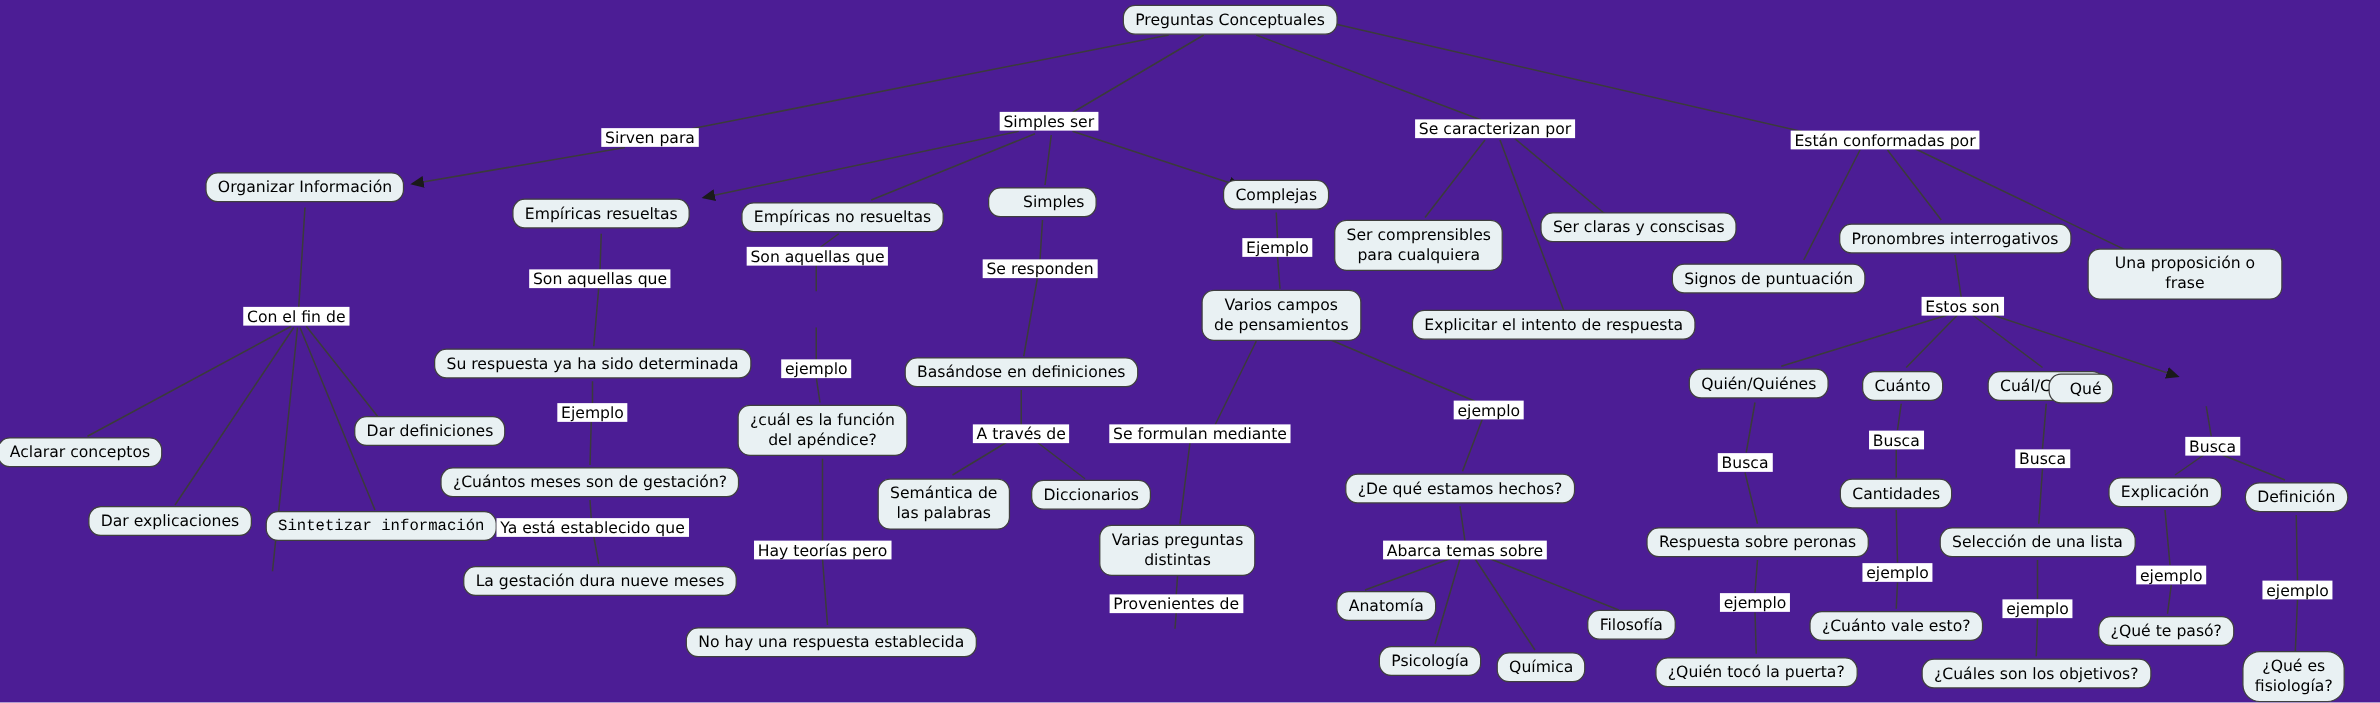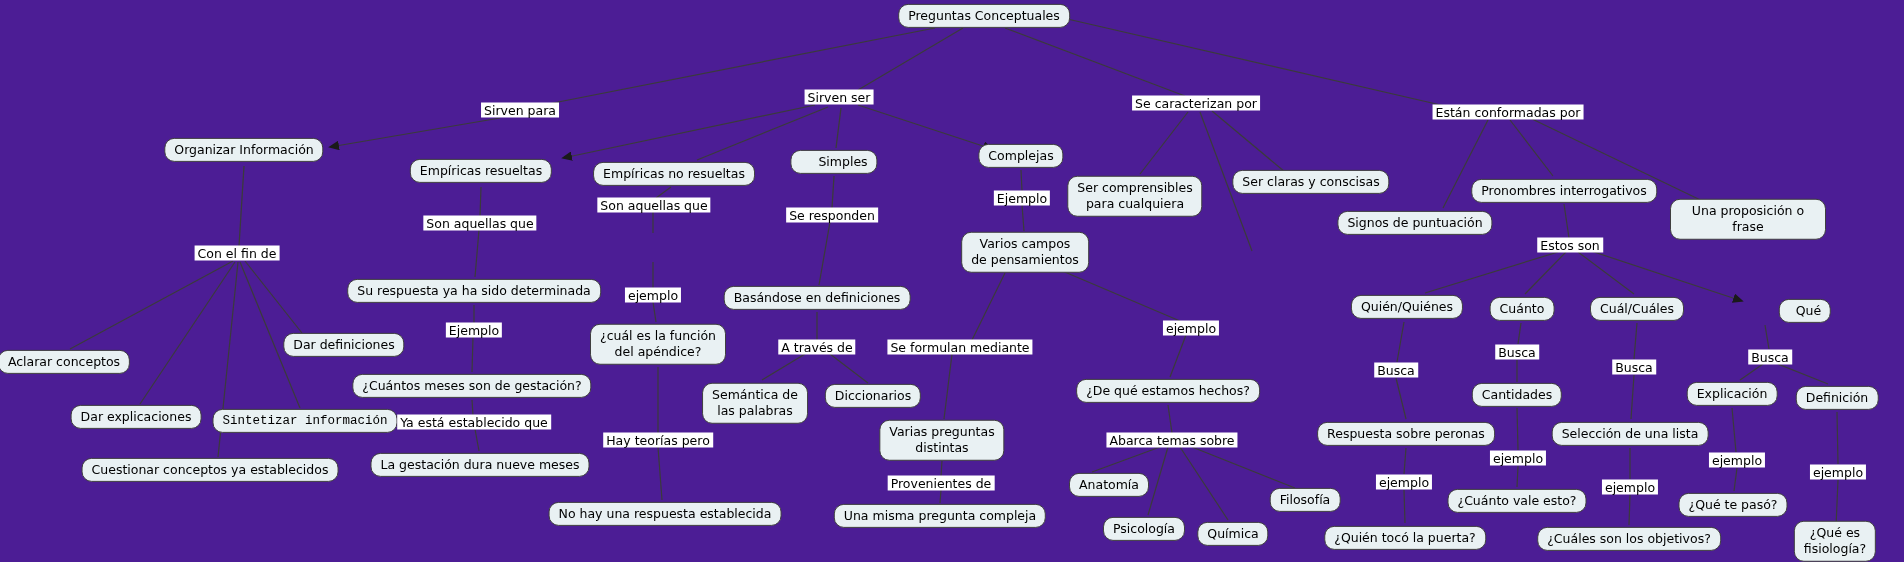--- a/index.html
+++ b/index.html
@@ -123,64 +123,63 @@
 
 <div class="node" style="left: 984px; top: 16px;">Preguntas Conceptuales</div>
     <div class="node" style="left: 244px; top: 150px;">Organizar Información</div>
     <div class="node" style="left: 481px; top: 171px;">Empíricas resueltas</div>
     <div class="node" style="left: 674px; top: 174px;">Empíricas no resueltas</div>
     <div class="node" style="left: 834px; top: 162px; padding-left: 27px;">Simples</div>
     <div class="node" style="left: 1021px; top: 156px;">Complejas</div>
     <div class="node" style="left: 1135px; top: 196px;">Ser comprensibles
 para cualquiera</div>
     <div class="node" style="left: 1311px; top: 182px;">Ser claras y conscisas</div>
+    <div class="node" style="left: 1243px; top: 260px;">Explicitar el intento de respuesta</div>
     <div class="node" style="left: 1415px; top: 223px;">Signos de puntuación</div>
     <div class="node" style="left: 1564px; top: 191px;">Pronombres interrogativos</div>
     <div class="node" style="left: 1748px; top: 219px;">Una proposición o frase</div>
     <div class="node" style="left: 64px; top: 362px;">Aclarar conceptos</div>
     <div class="node" style="left: 136px; top: 417px;">Dar explicaciones</div>
     <div class="node" style="left: 305px; top: 421px; font-family: Liberation Mono, monospace;">Sintetizar información</div>
     <div class="node" style="left: 344px; top: 345px;">Dar definiciones</div>
-    <div class="node" style="left: 210px; top: 470px;">Cuestionar conceptos ya establecidos</div>
     <div class="node" style="left: 474px; top: 291px;">Su respuesta ya ha sido determinada</div>
     <div class="node" style="left: 472px; top: 386px;">¿Cuántos meses son de gestación?</div>
     <div class="node" style="left: 480px; top: 465px;">La gestación dura nueve meses</div>
     <div class="node" style="left: 658px; top: 344px;">¿cuál es la función
 del apéndice?</div>
     <div class="node" style="left: 665px; top: 514px;">No hay una respuesta establecida</div>
     <div class="node" style="left: 817px; top: 298px;">Basándose en definiciones</div>
     <div class="node" style="left: 755px; top: 403px;">Semántica de
 las palabras</div>
     <div class="node" style="left: 873px; top: 396px;">Diccionarios</div>
     <div class="node" style="left: 1025px; top: 252px;">Varios campos
 de pensamientos</div>
     <div class="node" style="left: 942px; top: 440px;">Varias preguntas
 distintas</div>
-    <div class="node" style="left: 940px; top: 516px;">Una misma pregunta compleja</div>
     <div class="node" style="left: 1168px; top: 391px;">¿De qué estamos hechos?</div>
     <div class="node" style="left: 1081px; top: 485px; margin-left: 28px;">Anatomía</div>
     <div class="node" style="left: 1144px; top: 529px;">Psicología</div>
     <div class="node" style="left: 1233px; top: 534px;">Química</div>
     <div class="node" style="left: 1305px; top: 500px;">Filosofía</div>
     <div class="node" style="left: 1407px; top: 307px;">Quién/Quiénes</div>
     <div class="node" style="left: 1522px; top: 309px;">Cuánto</div>
     <div class="node" style="left: 1637px; top: 309px;">Cuál/Cuáles</div>
-    <div class="node" style="left: 1805px; top: 311px; padding-left: 16px;">Qué</div>
+    <div class="node" style="left: 1665px; top: 311px; padding-left: 16px;">Qué</div>
     <div class="node" style="left: 1406px; top: 434px;">Respuesta sobre peronas</div>
     <div class="node" style="left: 1405px; top: 538px;">¿Quién tocó la puerta?</div>
     <div class="node" style="left: 1517px; top: 395px;">Cantidades</div>
     <div class="node" style="left: 1517px; top: 501px;">¿Cuánto vale esto?</div>
     <div class="node" style="left: 1630px; top: 434px;">Selección de una lista</div>
     <div class="node" style="left: 1629px; top: 539px;">¿Cuáles son los objetivos?</div>
     <div class="node" style="left: 1732px; top: 394px;">Explicación</div>
     <div class="node" style="left: 1733px; top: 505px;">¿Qué te pasó?</div>
-    <div class="node" style="left: 1837px; top: 398px;">Definición</div>
-    <div class="node" style="left: 1835px; top: 541px;">¿Qué es fisiología?</div>
+    <div class="node" style="left: 1837px; top: 398px; border-radius: 12px;">Definición</div>
+    <div class="node" style="left: 1835px; top: 541px; border-radius: 14px;">¿Qué es fisiología?</div>
     <div class="link-label" style="left: 520px; top: 110px;">Sirven para</div>
-    <div class="link-label" style="left: 839px; top: 97px;">Sirven ser</div>
+    <div class="link-label" style="left: 839px; top: 97px;">Simples ser</div>
     <div class="link-label" style="left: 1196px; top: 103px;">Se caracterizan por</div>
     <div class="link-label" style="left: 1508px; top: 112px;">Están conformadas por</div>
     <div class="link-label" style="left: 237px; top: 253px;">Con el fin de</div>
     <div class="link-label" style="left: 480px; top: 223px;">Son aquellas que</div>
     <div class="link-label" style="left: 474px; top: 330px;">Ejemplo</div>
     <div class="link-label" style="left: 474px; top: 422px;">Ya está establecido que</div>
     <div class="link-label" style="left: 654px; top: 205px;">Son aquellas que</div>
     <div class="link-label" style="left: 653px; top: 295px;">ejemplo</div>
     <div class="link-label" style="left: 658px; top: 440px;">Hay teorías pero</div>
     <div class="link-label" style="left: 832px; top: 215px; text-align: center;">Se responden</div>

